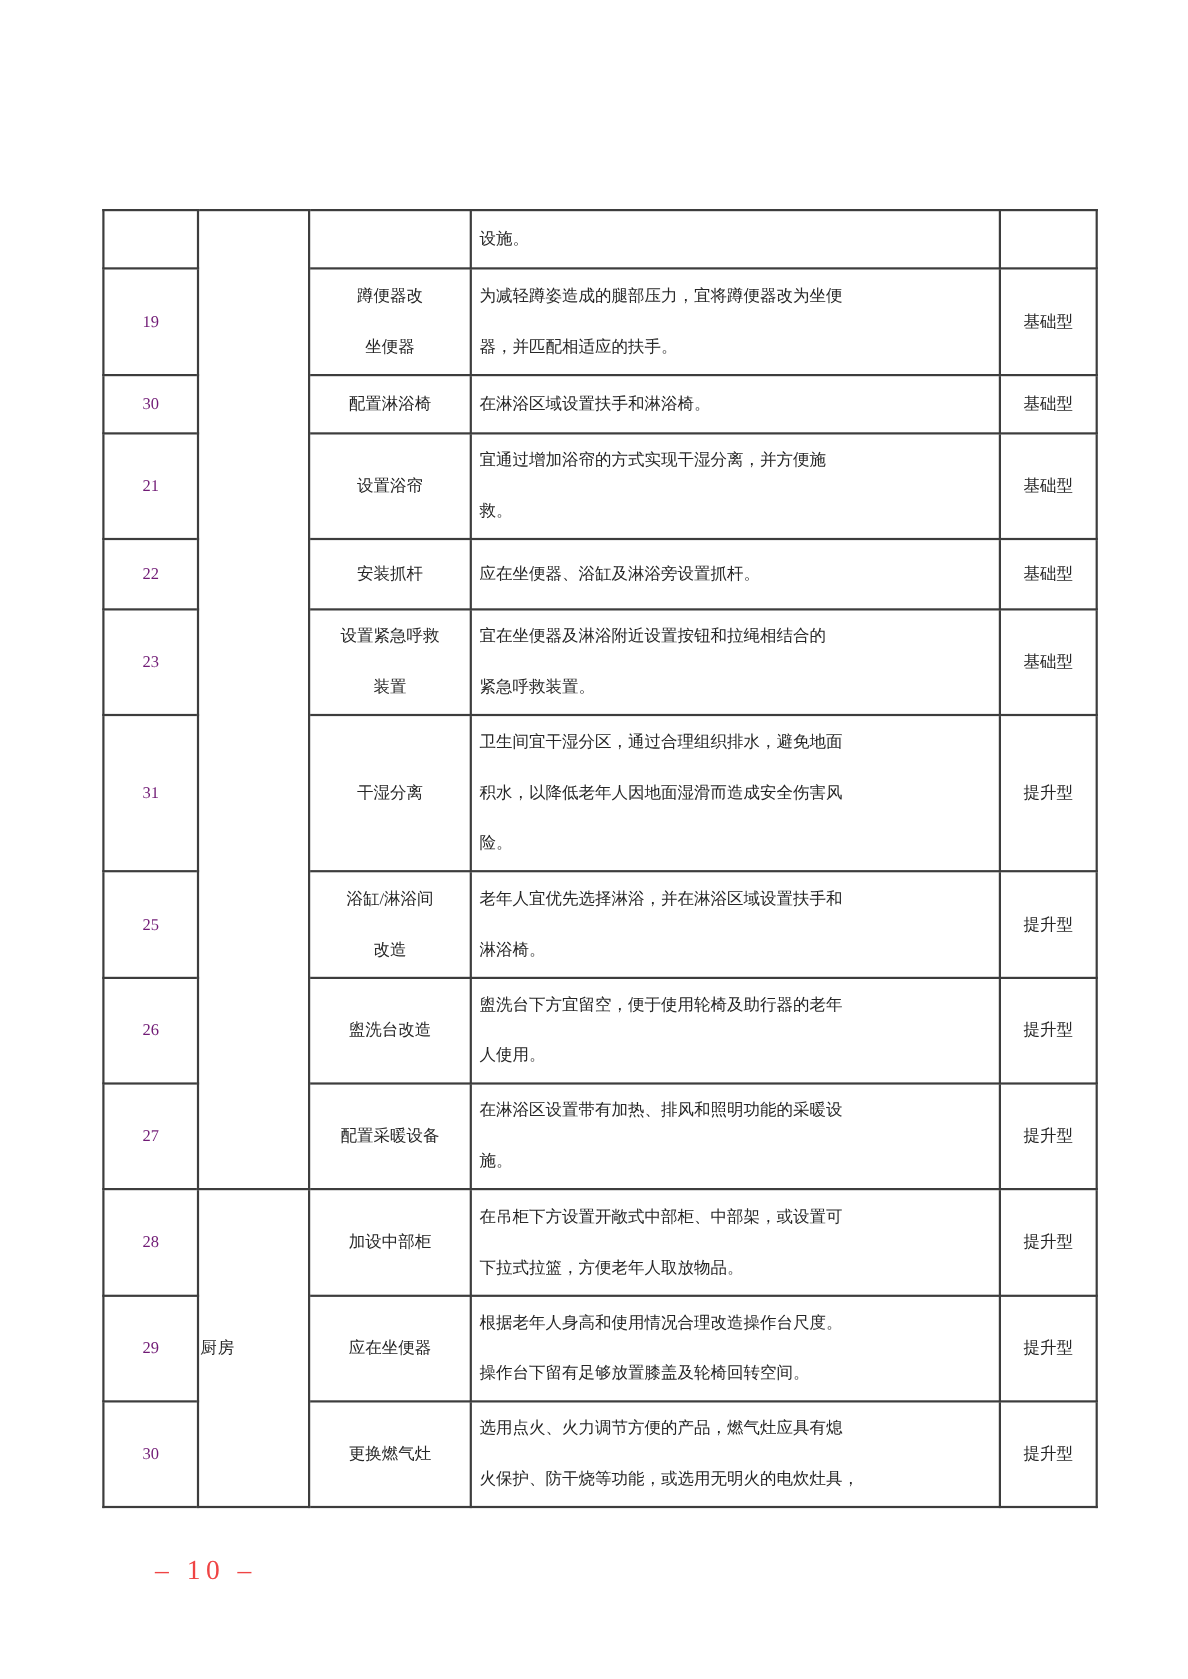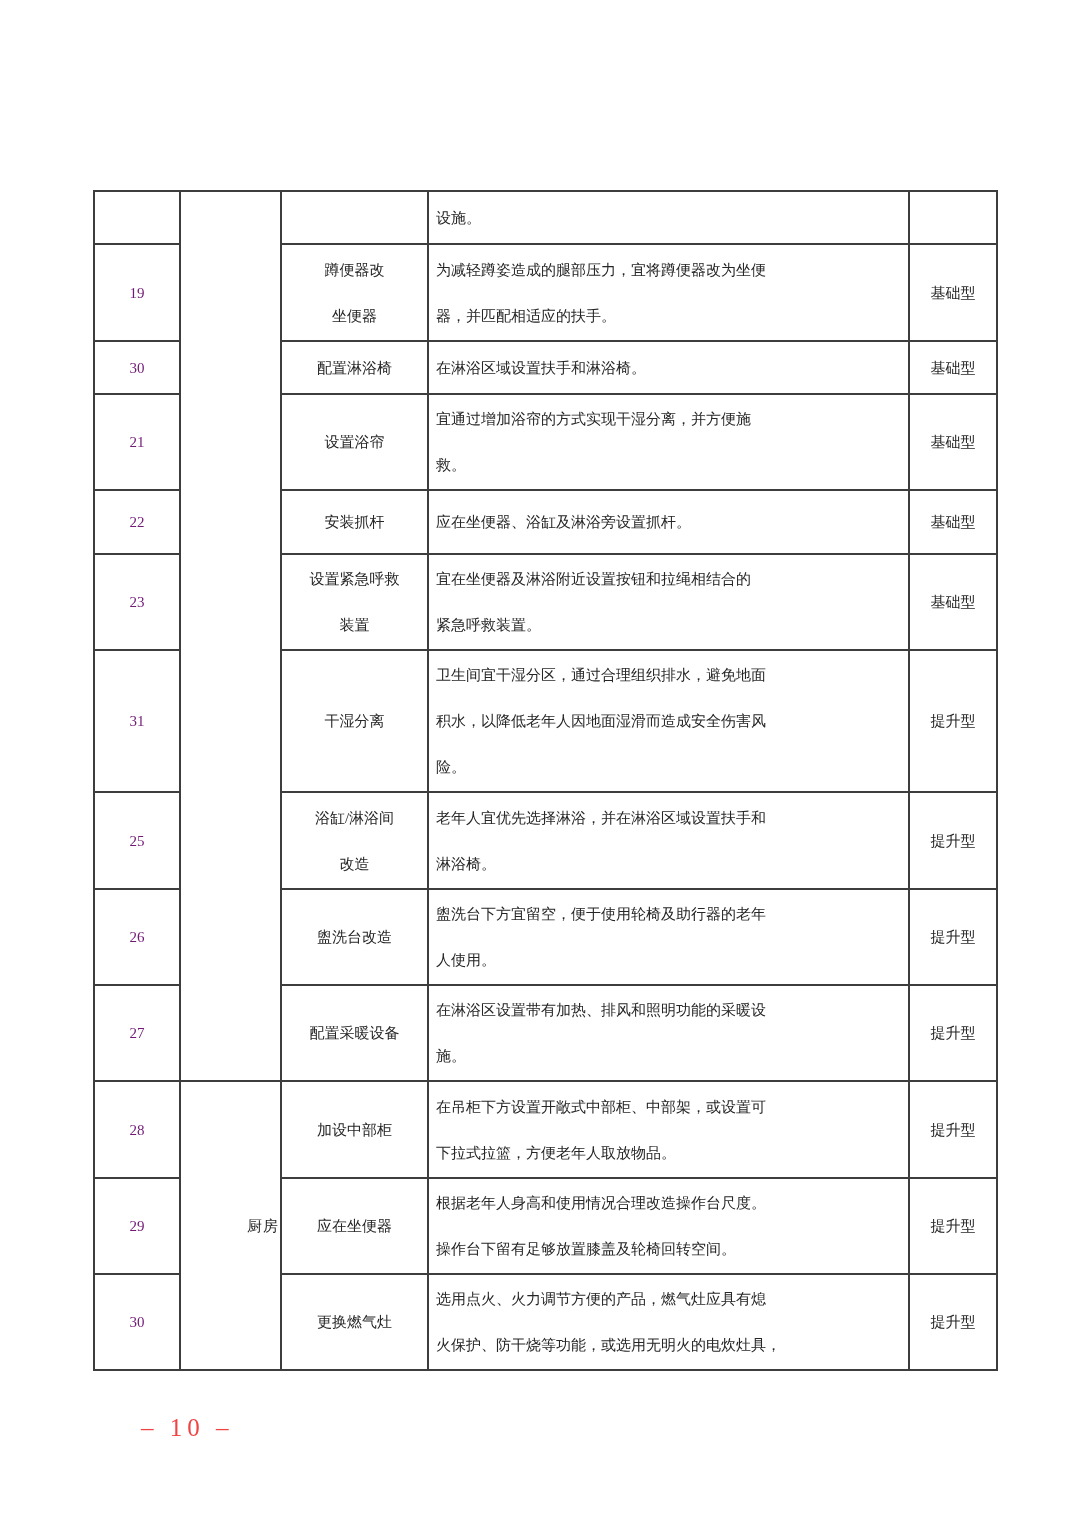--- a/index.html
+++ b/index.html
@@ -30,21 +30,21 @@
     font-size: 15px;
     line-height: 46px;
     overflow: hidden;
   }
   td.num {
     text-align: center;
     font-size: 23px;
     color: #701a75;
   }
   td.room {
-    text-align: right;
+    text-align: left;
     letter-spacing: 1px;
   }
   td.item {
     text-align: center;
     white-space: pre-line;
   }
   td.desc {
     text-align: left;
     padding-left: 7px;
     padding-right: 4px;

